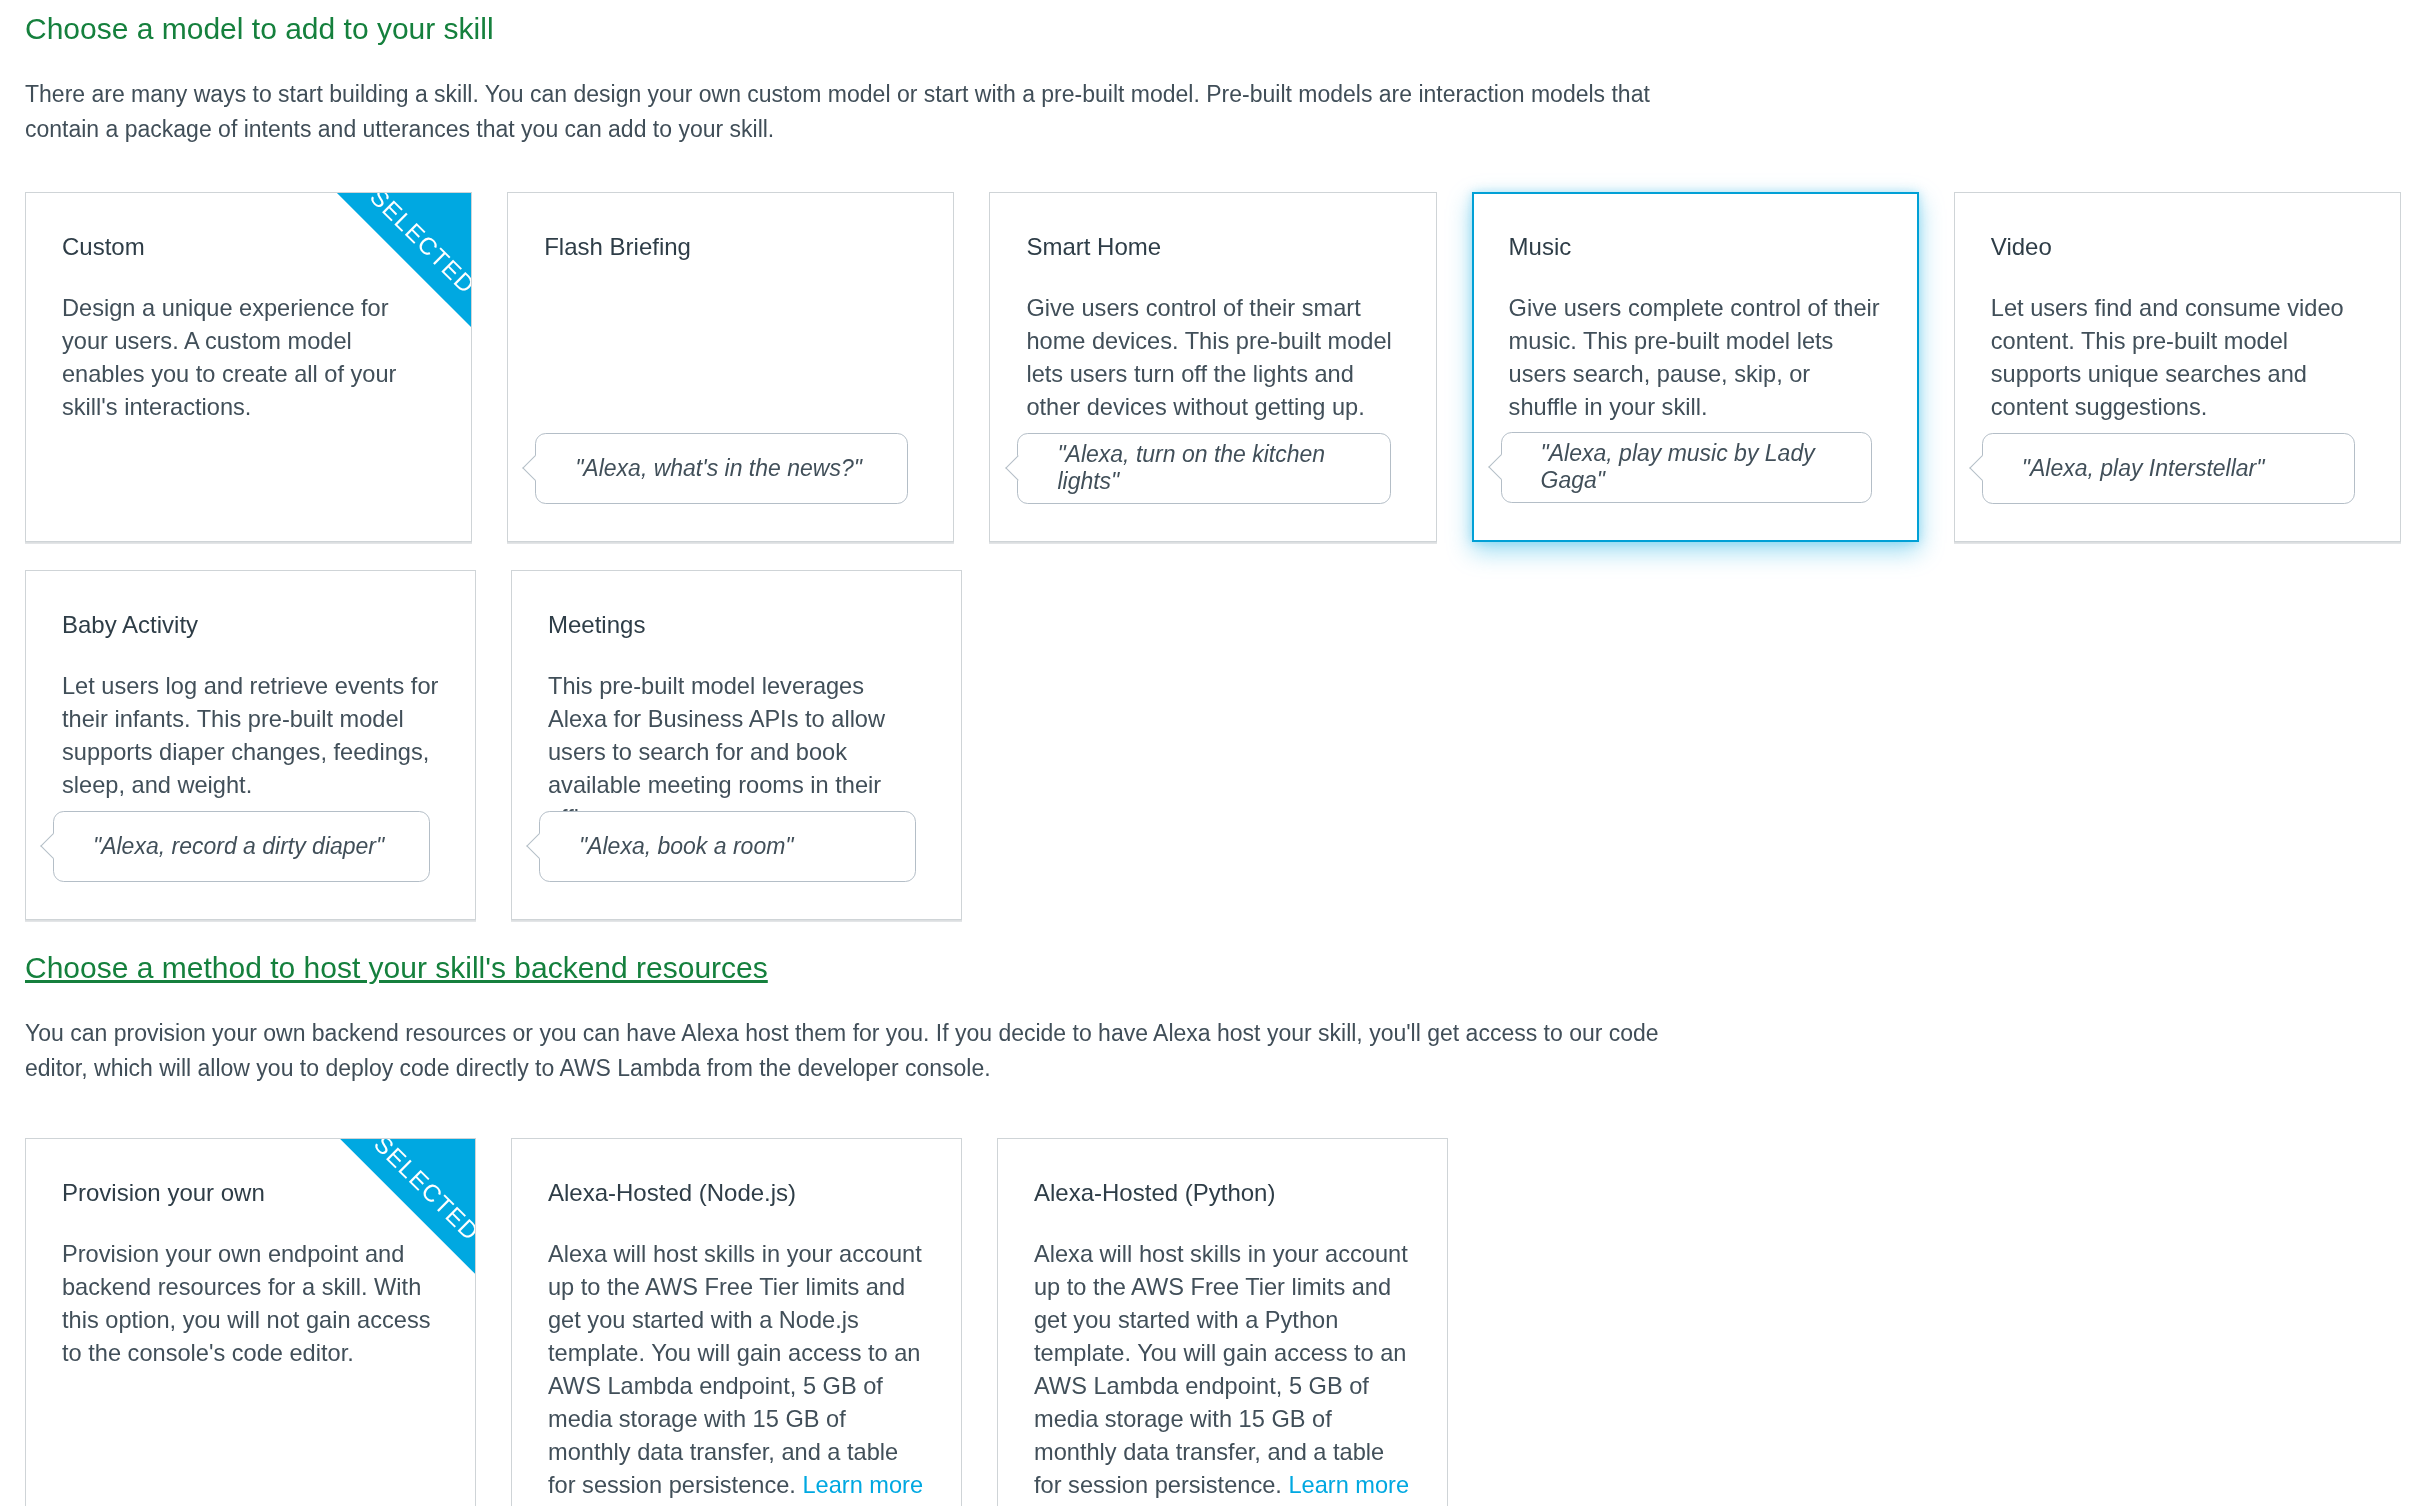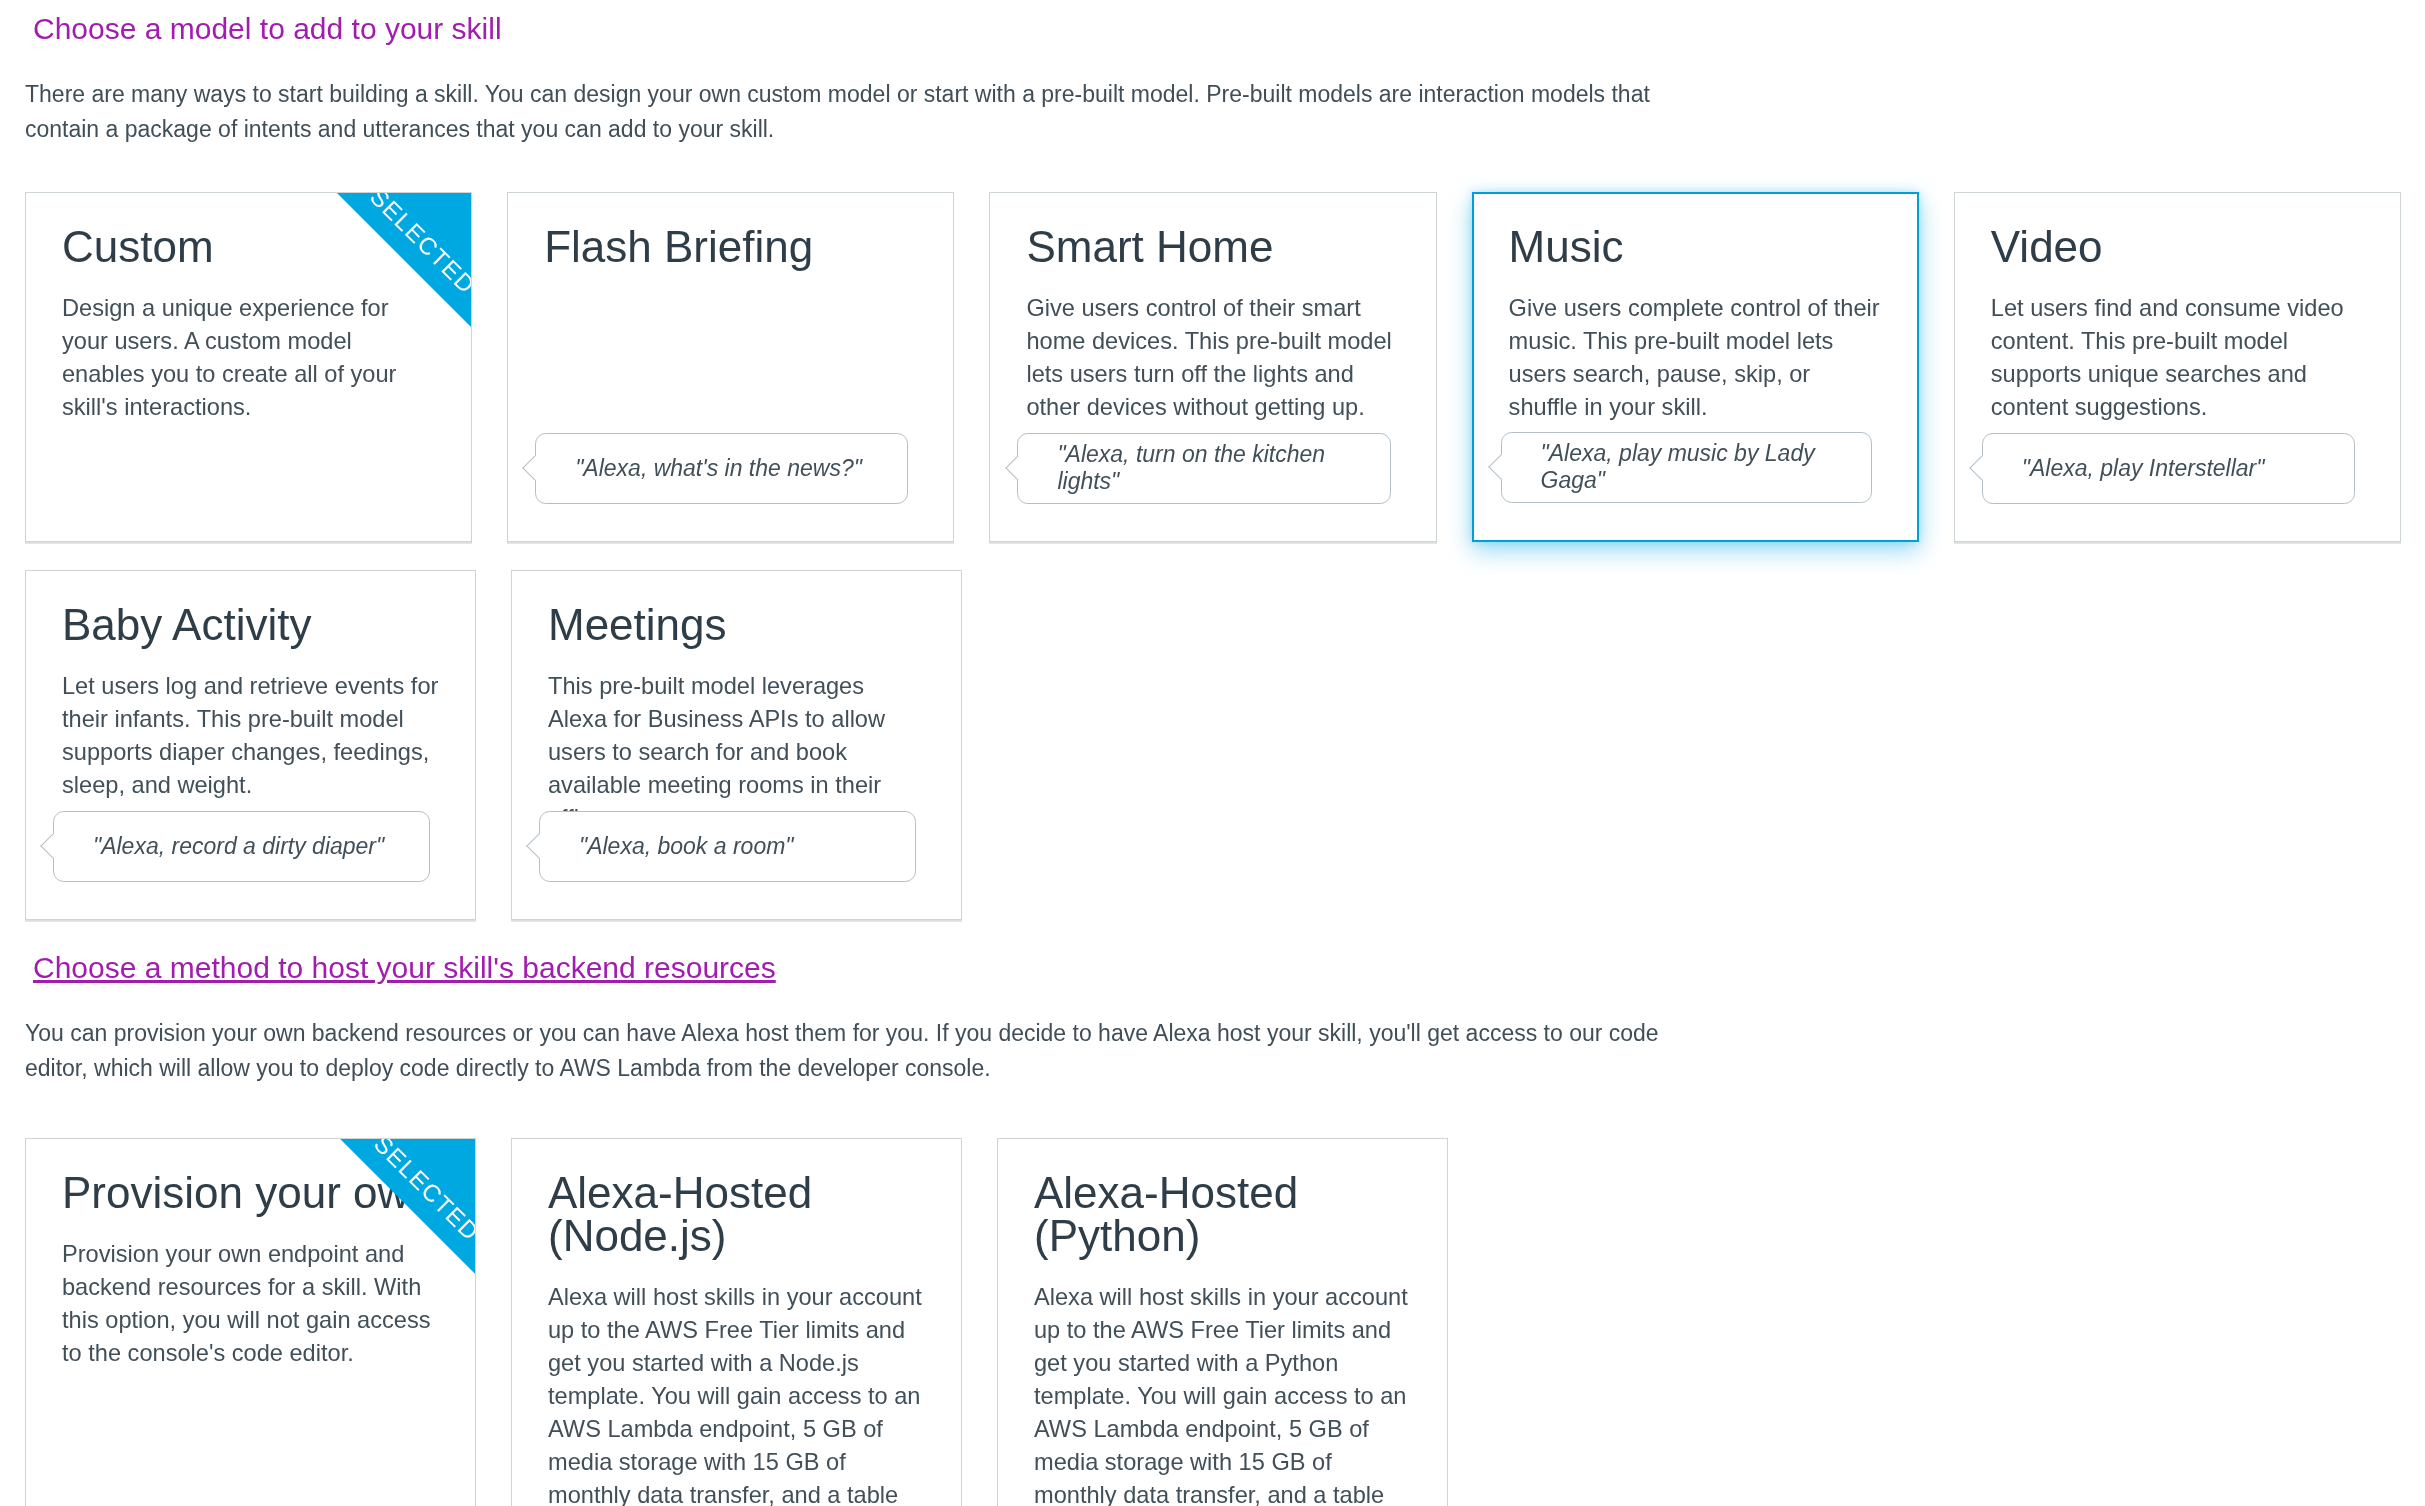--- a/index.html
+++ b/index.html
@@ -6,22 +6,22 @@
   html,body { background:#ffffff; }
   body {
     width:2426px; height:1507px;
     font-family:"Liberation Sans", sans-serif;
     color:#404e58;
     overflow:hidden;
   }
   .page { padding:5.3px 25px 0 25px; }
 
   .section-heading {
-    font-size:30px; font-weight:400; color:#a21caf;
-    line-height:39px; margin:8px;
+    font-size:30px; font-weight:400; color:#15803d;
+    line-height:39px; margin:0;
   }
   .model-section .section-heading { margin-top:3.6px; }
   .hosting-section .section-heading { margin-top:28.5px;text-decoration:underline; }
   .section-desc {
     font-size:23px; line-height:35px; color:#404e58;
     max-width:1638px; margin-top:29px;
   }
 
   .cards-row { display:flex; gap:35px; }
   .row-1 { margin-top:45px; }
@@ -38,21 +38,21 @@
   .row-1 .card, .row-2 .card { height:350px; }
   .row-3 .card { height:381px; }
 
   .card--highlighted {
     border:2.7px solid #00a0d6;
     box-shadow:0 9px 23px rgba(0,168,225,0.40), 0 0 9px rgba(0,168,225,0.25);
     padding:31px 33px 0 35px;
   }
 
   .card-title {
-    font-size:44px; font-weight:400; color:#2e3d47;
+    font-size:24px; font-weight:400; color:#2e3d47;
     line-height:43px; margin:0 0 24px 0;
   }
   .card-desc {
     font-size:23.6px; line-height:33px; color:#414f59;
   }
 
   .learn-more { color:#00a8e1; cursor:pointer; text-decoration:none; }
 
   
   .bubble {

